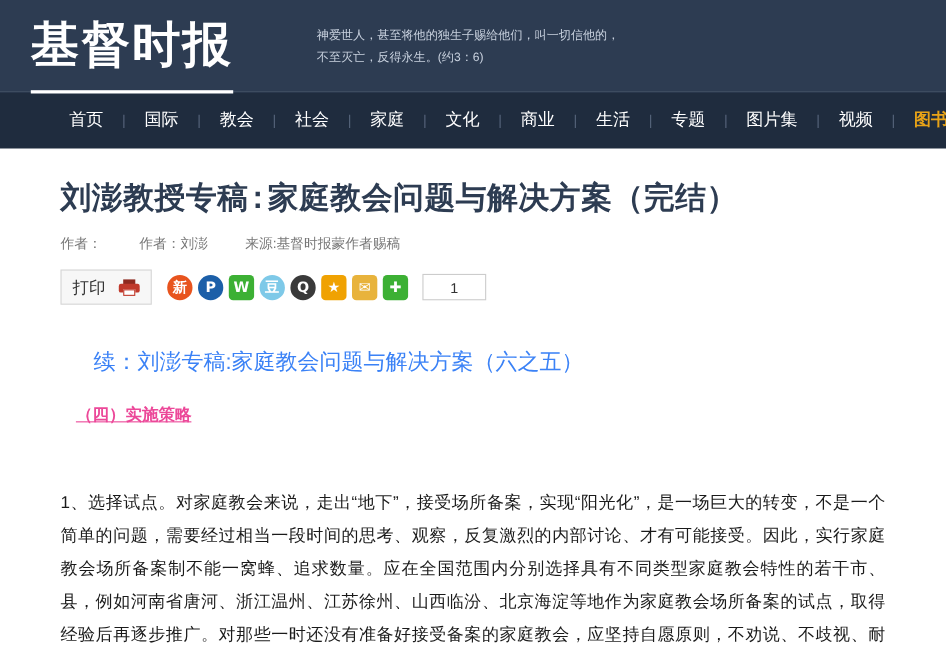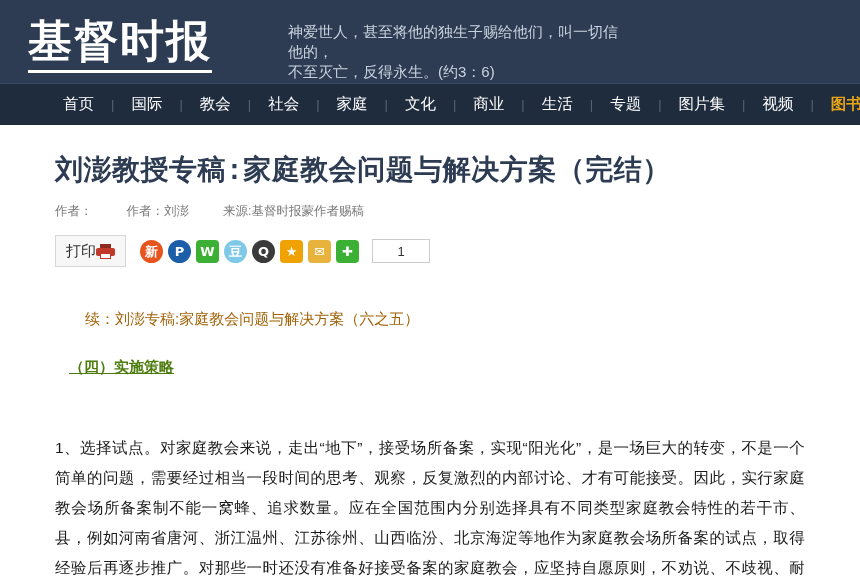--- a/index.html
+++ b/index.html
@@ -25,35 +25,35 @@
     position: absolute;
     left: 28px;
     top: 14px;
     color: #ffffff;
     font-family: "DejaVu Serif", serif;
     font-weight: bold;
     font-size: 44px;
     letter-spacing: 2px;
     line-height: 54px;
     border-bottom: 3px solid #ffffff;
-    padding-bottom: 2px;
+    padding-bottom: 14px;
   }
   .verse {
     position: absolute;
     left: 288px;
     top: 22px;
     color: #c9d2df;
-    font-size: 15px;
+    font-size: 11px;
     line-height: 20px;
     width: 330px;
   }
 
   
   .navbar {
-    height: 42px;
+    height: 52px;
     background: #1f2c3e;
     border-top: 1px solid #3a4a61;
     display: flex;
     align-items: center;
     padding-left: 46px;
     box-sizing: border-box;
   }
   .nav-item {
     color: #ffffff;
     font-size: 15.5px;
@@ -110,21 +110,21 @@
     background: #f7f7f7;
     height: 32px;
     padding: 0 10px;
     box-sizing: border-box;
     margin-right: 14px;
     cursor: pointer;
   }
   .print-box .label {
     font-size: 15px;
     color: #333;
-    margin-right: 0;
+    margin-right: 12px;
   }
   .printer-icon {
     width: 19px;
     height: 15px;
     position: relative;
   }
   .printer-icon .body {
     position: absolute;
     left: 0; top: 4px;
     width: 19px; height: 8px;
@@ -182,30 +182,30 @@
     font-size: 13px;
     color: #333;
     padding: 0 8px;
     box-sizing: border-box;
   }
 
   
   .subline {
     margin-top: 38px;
     margin-left: 30px;
-    font-size: 15px;
-    color: #a16207;
+    font-size: 20px;
+    color: #3b82f6;
     line-height: 26px;
   }
   .section-head {
     margin-top: 26px;
     margin-left: 14px;
     font-size: 15px;
     font-weight: bold;
-    color: #4d7c0f;
+    color: #ec4899;
     text-decoration: underline;
     display: inline-block;
   }
   .para {
     margin-top: 56px;
     font-size: 15.5px;
     line-height: 30px;
     color: #1a1a1a;
     text-align: justify;
     letter-spacing: 0.2px;

